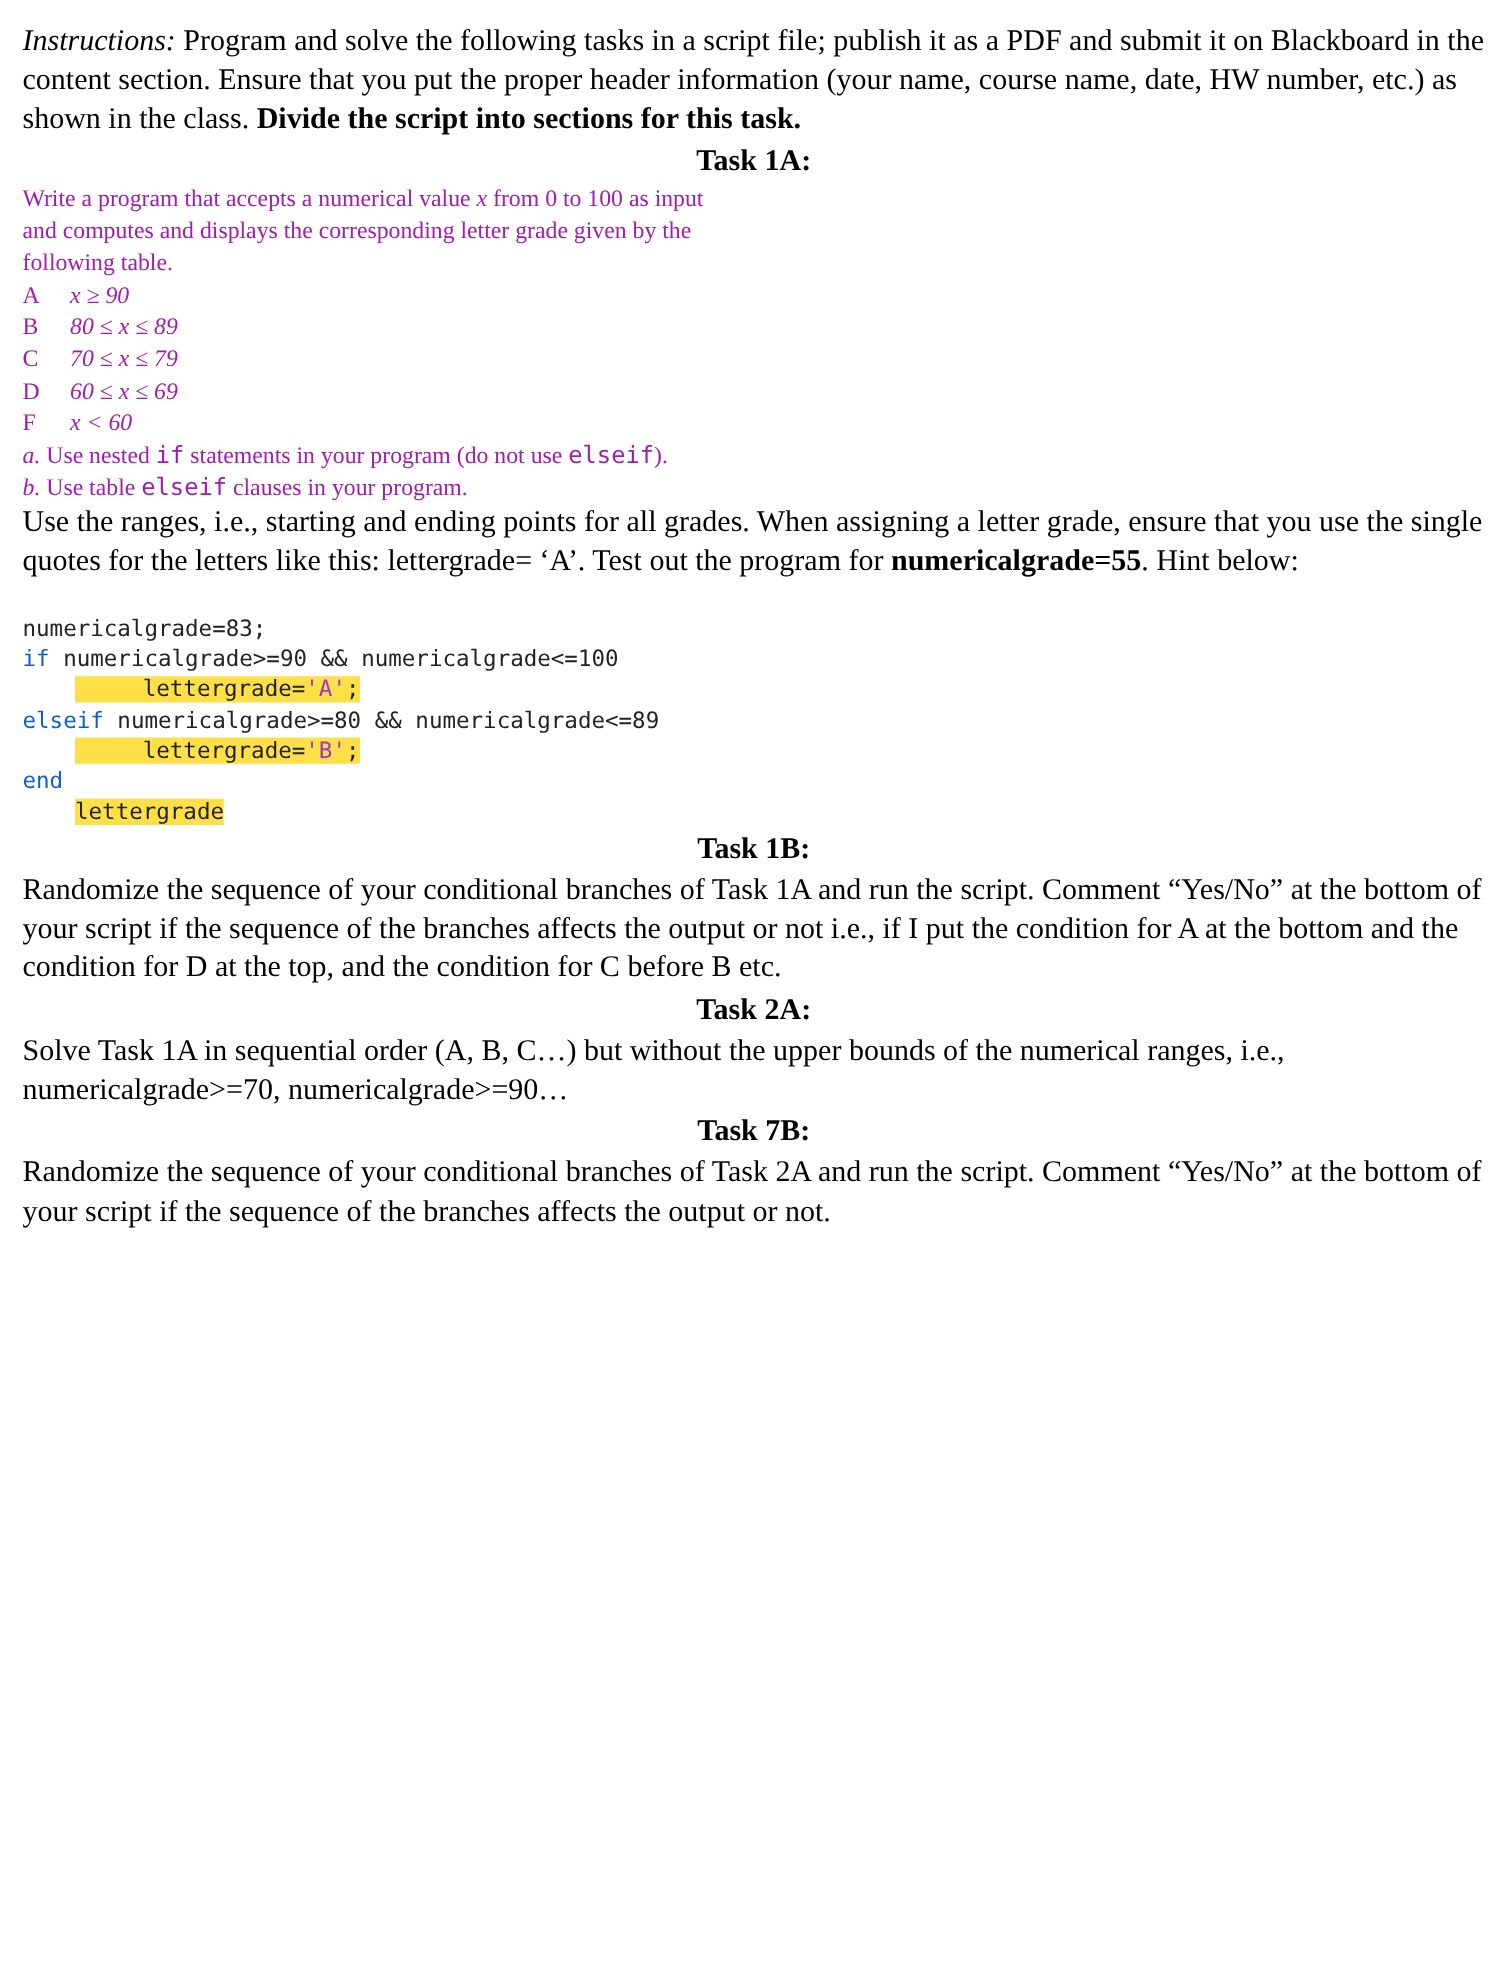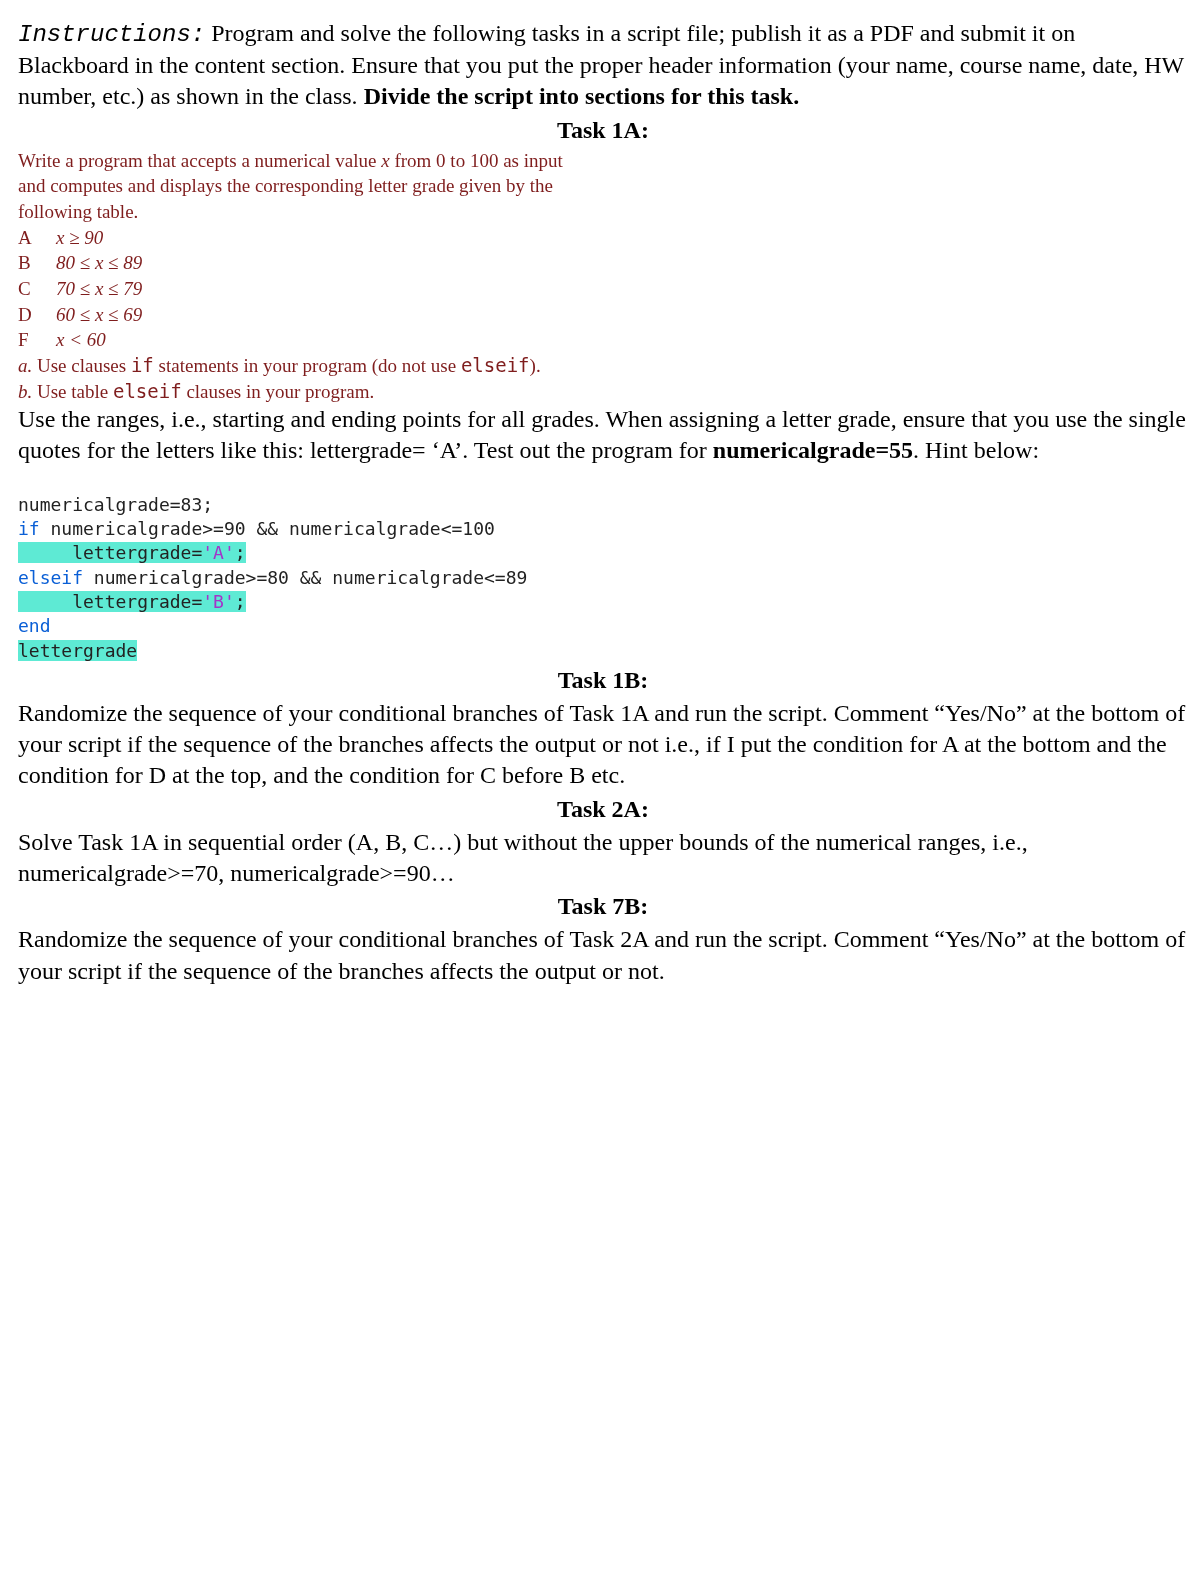--- a/index.html
+++ b/index.html
@@ -6,41 +6,41 @@
     font-family: "Times New Roman", Times, serif;
     font-size: 24px;
     color: #000;
     background: #fff;
     margin: 0;
     padding: 18px 12px 18px 18px;
     width: 1200px;
     box-sizing: border-box;
     line-height: 1.3;
   }
-  .instr-label { font-style: italic; font-family: Liberation Mono, monospace; }
+  .instr-label { font-style: italic; }
   .bold { font-weight: bold; }
   .task-head { font-weight: bold; margin-top: 2px; text-align: center; }
   .small {
     font-size: 19px;
-    color: #7f1d1d;
+    color: #a21caf;
     line-height: 1.35;
   }
   .small .serif-var { font-style: italic; font-family: "Times New Roman", serif; }
   .grade-row { display: flex; gap: 18px; }
   .grade-letter { width: 20px; }
   .code {
     font-family: "Menlo", "Consolas", "DejaVu Sans Mono", monospace;
     font-size: 18px;
     color: #222;
     line-height: 1.35;
     white-space: pre;
   }
   .kw { color: #0a5fd6; }
   .str { color: #a335c9; }
-  .hl { background: #5eead4; }
+  .hl { background: #fde047; margin-left: 42px; }
   p { margin: 0 0 2px 0; }
 </style>
 </head>
 <body>
 
 <p>
   <span class="instr-label">Instructions:</span><span> Program and solve the following tasks in a script file; publish it as a PDF and submit it on Blackboard in the content section. Ensure that you put the proper header information (your name, course name, date, HW number, etc.) as shown in the class. </span><span class="bold">Divide the script into sections for this task.</span>
 </p>
 
 <p class="task-head">Task 1A:</p>
@@ -68,21 +68,21 @@
     <span class="grade-letter">D</span>
     <span class="serif-var">60 ≤ x ≤ 69</span>
   </div>
   <div class="grade-row">
     <span class="grade-letter">F</span>
     <span class="serif-var">x &lt; 60</span>
   </div>
 
   <div>
     <span class="serif-var">a.</span>
-    <span>Use clauses </span><span style="font-family:monospace">if</span><span> statements in your program (do not use </span><span style="font-family:monospace">elseif</span><span>).</span>
+    <span>Use nested </span><span style="font-family:monospace">if</span><span> statements in your program (do not use </span><span style="font-family:monospace">elseif</span><span>).</span>
   </div>
   <div>
     <span class="serif-var">b.</span>
     <span>Use table </span><span style="font-family:monospace">elseif</span><span> clauses in your program.</span>
   </div>
 </div>
 
 <p>
   <span>Use the ranges, i.e., starting and ending points for all grades. When assigning a letter grade, ensure that you use the single quotes for the letters like this: lettergrade= ‘A’. Test out the program for </span><span class="bold">numericalgrade=55</span><span>. Hint below:</span>
 </p>

